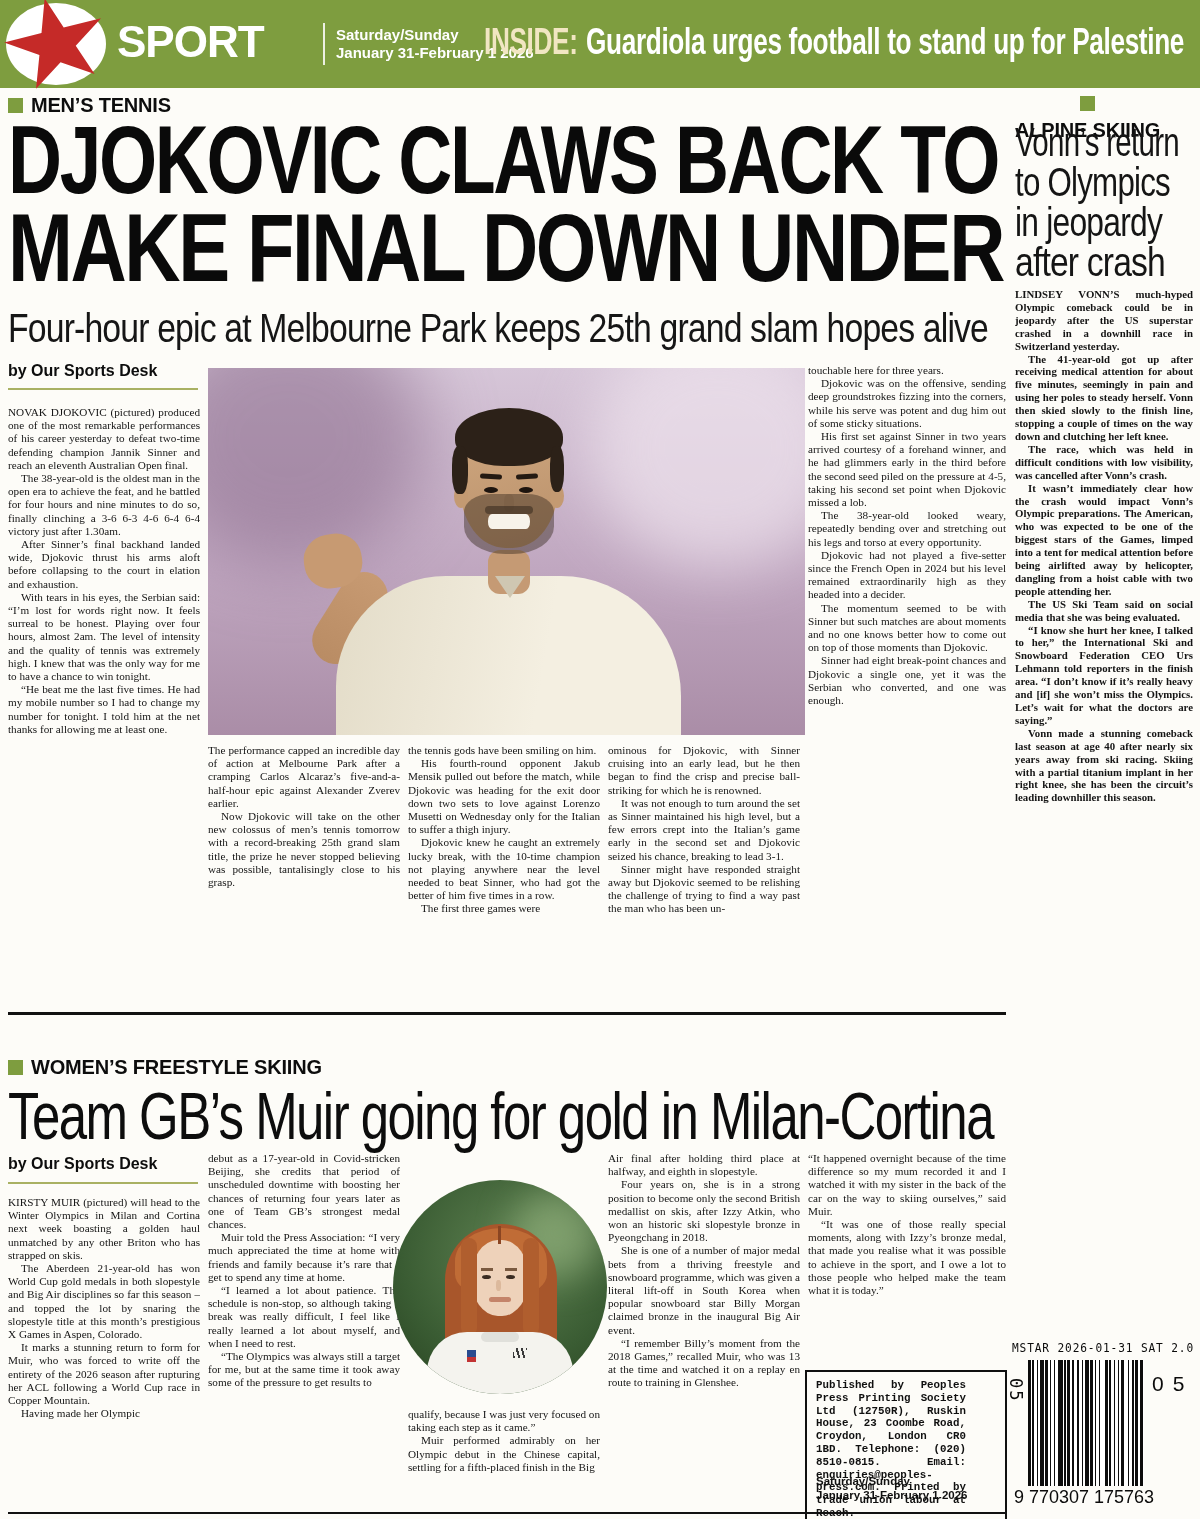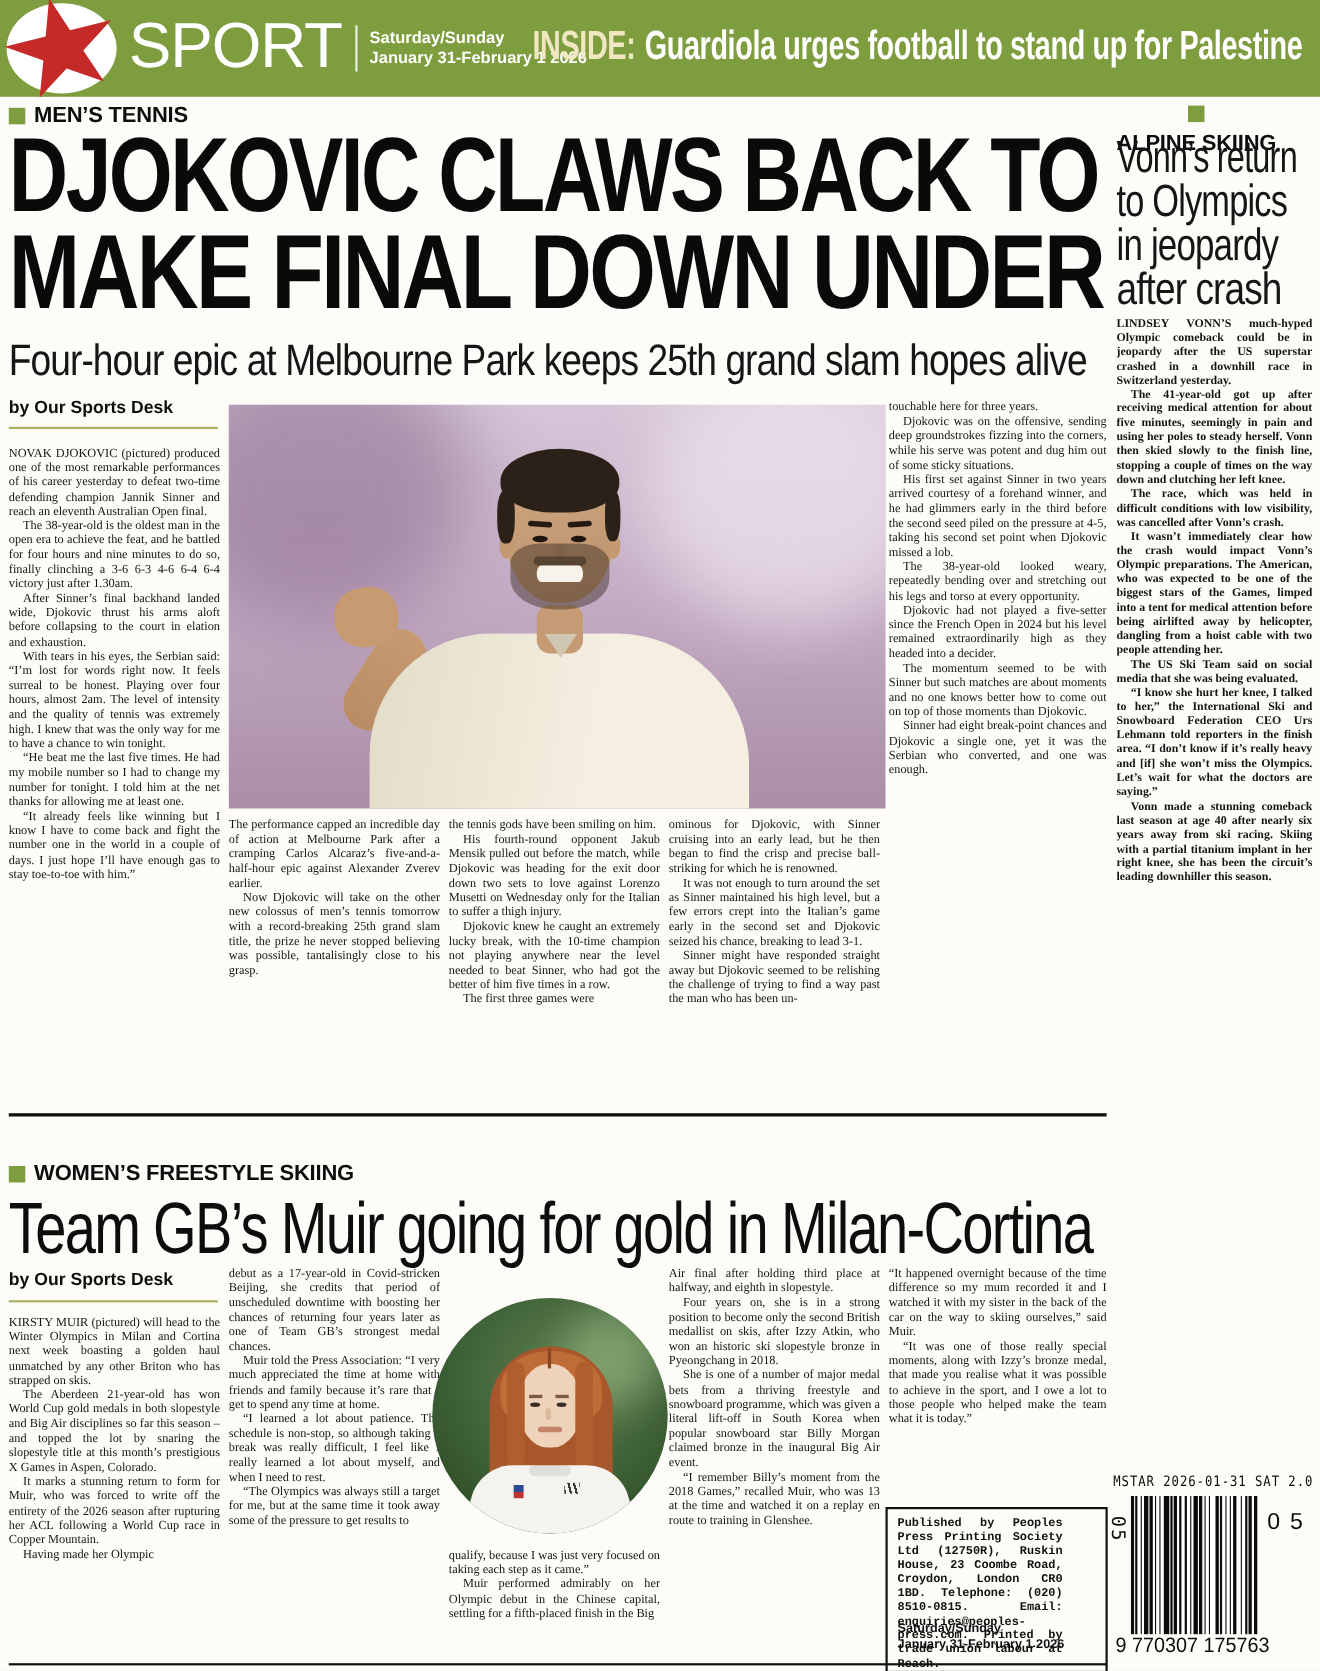--- a/index.html
+++ b/index.html
@@ -2,21 +2,21 @@
 <html><head>
 <meta charset="utf-8">
 <style>
   html,body{margin:0;padding:0;background:#d9d9d9;}
   .page{position:relative;width:1200px;height:1519px;margin:0 auto;background:#fdfcf8;
         font-family:"Liberation Sans",sans-serif;color:#111;overflow:hidden;}
   .abs{position:absolute;}
   .fitline{display:inline-block;white-space:nowrap;transform-origin:0 50%;}
   
   .banner{background:#7e9d3f;}
-  .brand{font-weight:400;font-size:58px;line-height:58px;color:#fff;letter-spacing:-1px;}
+  .brand{font-weight:700;font-size:44px;line-height:58px;color:#fff;letter-spacing:-1px;}
   .banner-date{color:#fff;font-size:15px;font-weight:700;line-height:18px;}
   .inside{font-size:37px;font-weight:800;color:#fff;letter-spacing:-0.5px;}
   .inside .lbl{color:#f1e6c2;margin-right:12px;}
   
   .kicker{font-size:20px;font-weight:800;color:#0d0d0d;display:flex;align-items:center;gap:8px;letter-spacing:-0.2px;}
   .kicksq{width:15px;height:15px;background:#7e9d3f;flex:0 0 auto;}
   .headline{font-weight:800;font-size:96px;line-height:88px;letter-spacing:-3px;color:#0a0a0a;}
   .standfirst{font-size:40px;font-weight:400;letter-spacing:-1px;color:#161616;}
   .byline{font-size:16px;font-weight:700;color:#0d0d0d;}
   .rule-olive{background:#a9b163;height:2px;}
@@ -102,21 +102,20 @@
     <div class="abs" style="left:277px;top:138px;width:48px;height:8px;background:rgba(45,33,24,.5);border-radius:4px;"></div>
     <div class="abs" style="left:280px;top:146px;width:42px;height:15px;background:#f7f3ea;border-radius:4px/7px;"></div>
   </div>
 
   <div class="abs serif-col" style="left:8px;top:406px;width:192px;height:606px;">
       <p>NOVAK DJOKOVIC (pictured) produced one of the most remarkable performances of his career yesterday to defeat two-time defending champion Jannik Sinner and reach an eleventh Australian Open final.</p>
       <p>The 38-year-old is the oldest man in the open era to achieve the feat, and he battled for four hours and nine minutes to do so, finally clinching a 3-6 6-3 4-6 6-4 6-4 victory just after 1.30am.</p>
       <p>After Sinner’s final backhand landed wide, Djokovic thrust his arms aloft before collapsing to the court in elation and exhaustion.</p>
       <p>With tears in his eyes, the Serbian said: “I’m lost for words right now. It feels surreal to be honest. Playing over four hours, almost 2am. The level of intensity and the quality of tennis was extremely high. I knew that was the only way for me to have a chance to win tonight.</p>
       <p>“He beat me the last five times. He had my mobile number so I had to change my number for tonight. I told him at the net thanks for allowing me at least one.</p>
-      <p>“It already feels like winning but I know I have to come back and fight the number one in the world in a couple of days. I just hope I’ll have enough gas to stay toe-to-toe with him.”</p>
     </div>
   <div class="abs serif-col" style="left:208px;top:744px;width:192px;height:268px;">
       <p>The performance capped an incredible day of action at Melbourne Park after a cramping Carlos Alcaraz’s five-and-a-half-hour epic against Alexander Zverev earlier.</p>
       <p>Now Djokovic will take on the other new colossus of men’s tennis tomorrow with a record-breaking 25th grand slam title, the prize he never stopped believing was possible, tantalisingly close to his grasp.</p>
     </div>
   <div class="abs serif-col" style="left:408px;top:744px;width:192px;height:268px;">
       <p>the tennis gods have been smiling on him.</p>
       <p>His fourth-round opponent Jakub Mensik pulled out before the match, while Djokovic was heading for the exit door down two sets to love against Lorenzo Musetti on Wednesday only for the Italian to suffer a thigh injury.</p>
       <p>Djokovic knew he caught an extremely lucky break, with the 10-time champion not playing anywhere near the level needed to beat Sinner, who had got the better of him five times in a row.</p>
       <p>The first three games were</p>

